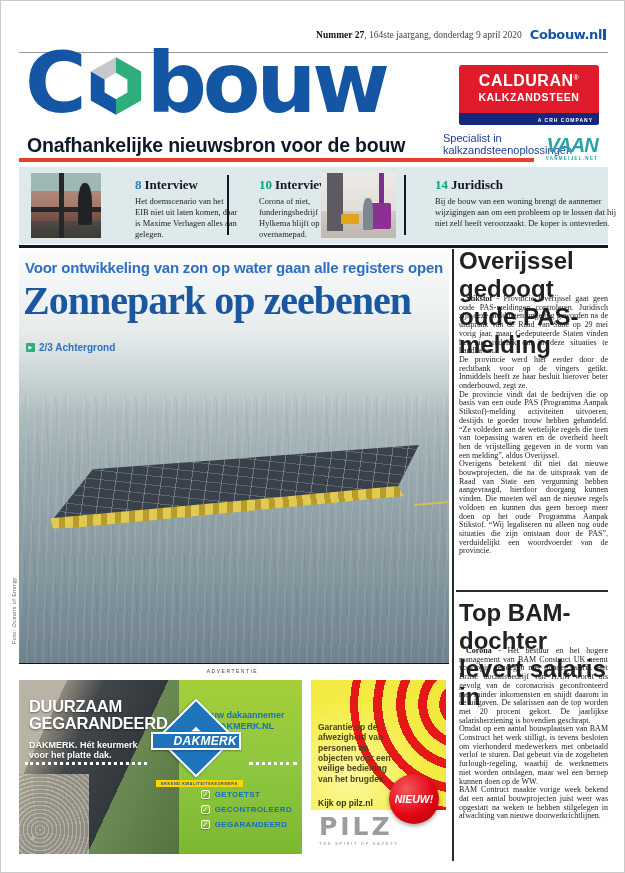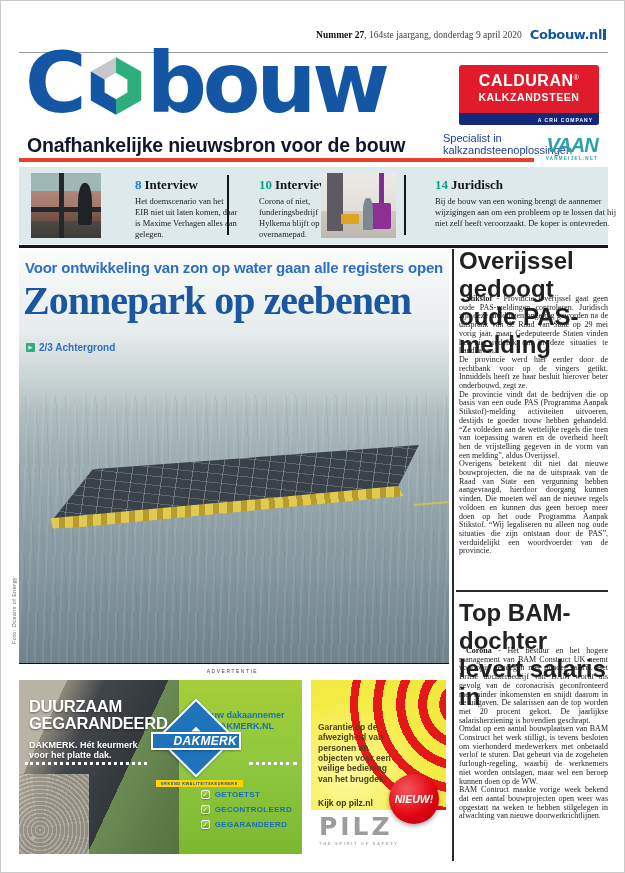--- a/index.html
+++ b/index.html
@@ -231,21 +231,21 @@
     <p>De provincie vindt dat de bedrijven die op basis van een oude PAS (Programma Aanpak Stikstof)-melding activiteiten uitvoeren, destijds te goeder trouw hebben gehandeld. “Ze voldeden aan de wettelijke regels die toen van toepassing waren en de overheid heeft hen de vrijstelling gegeven in de vorm van een melding”, aldus Overijssel.</p>
     <p>Overigens betekent dit niet dat nieuwe bouwprojecten, die na de uitspraak van de Raad van State een vergunning hebben aangevraagd, hierdoor doorgang kunnen vinden. Die moeten wél aan de nieuwe regels voldoen en kunnen dus geen beroep meer doen op het oude Programma Aanpak Stikstof. “Wij legaliseren nu alleen nog oude situaties die zijn ontstaan door de PAS”, verduidelijkt een woordvoerder van de provincie.</p>
   </div>
 
   <div class="art-div"></div>
 
   <h2 class="rcol a2-title">Top BAM-dochter levert salaris in</h2>
   <div class="rcol body-text a2-body">
     <p><b>Corona</b><span> - Het bestuur en het hogere management van BAM Construct UK neemt voorlopig genoegen met minder salaris. Het Britse dochterbedrijf van BAM wordt als gevolg van de coronacrisis geconfronteerd met minder inkomensten en snijdt daarom in de uitgaven. De salarissen aan de top worden met 20 procent gekort. De jaarlijkse salarisherziening is bovendien geschrapt.</span></p>
     <p>Omdat op een aantal bouwplaatsen van BAM Construct het werk stilligt, is tevens besloten om vierhonderd medewerkers met onbetaald verlof te sturen. Dat gebeurt via de zogeheten furlough-regeling, waarbij de werknemers niet worden ontslagen, maar wel een beroep kunnen doen op de WW.</p>
-    <p>BAM Contruct maakte vorige week bekend dat een aantal bouwprojecten open weer was opgestart na weken te hebben stilgelegen in afwachting van nieuwe doorwerkrichtlijnen.</p>
+    <p>BAM Contruct maakte vorige week bekend dat een aantal bouwprojecten juist weer was opgestart na weken te hebben stilgelegen in afwachting van nieuwe doorwerkrichtlijnen.</p>
   </div>
 
   <div class="advert-label">ADVERTENTIE</div>
 
   <div class="dakmerk">
     <div class="dak-photo">
         <div class="gravel"></div>
       </div>
     <div class="dak-green"></div>
     <div class="dak-head">

